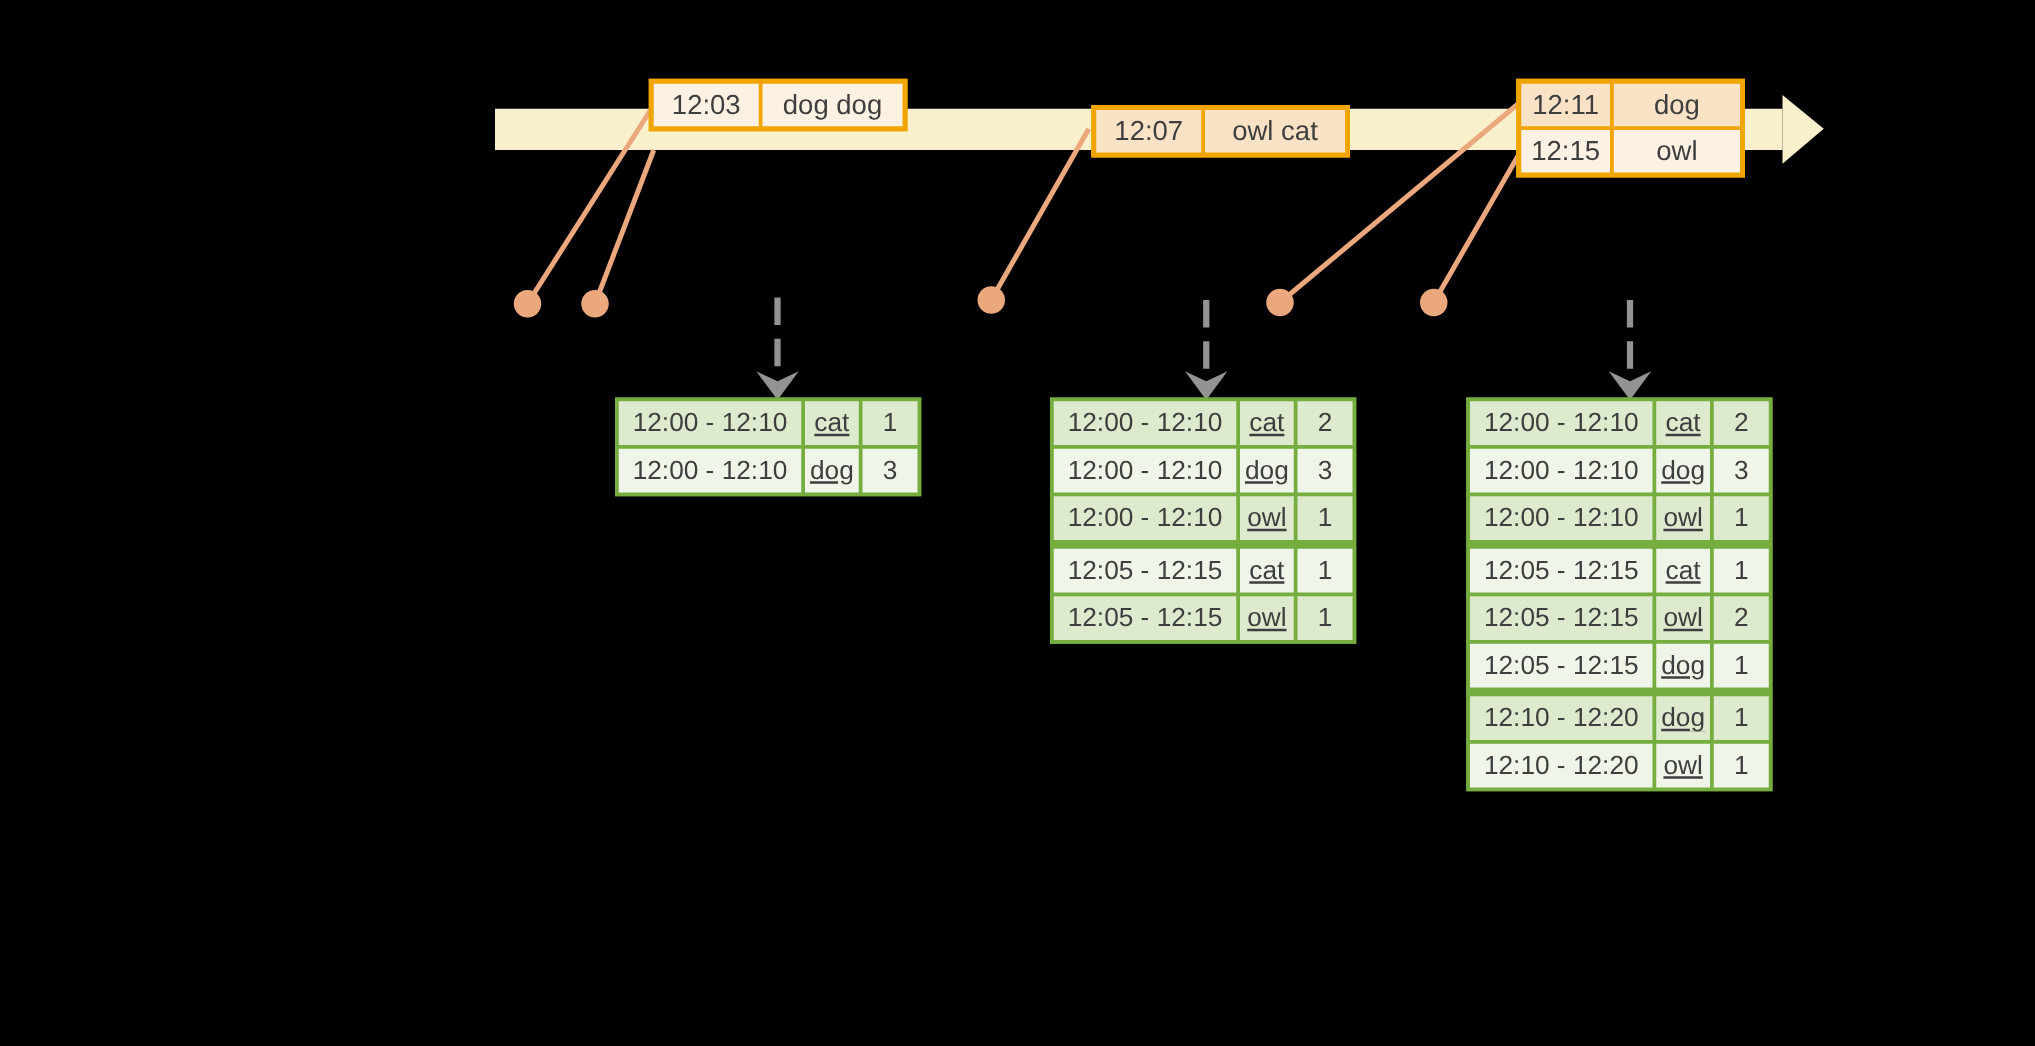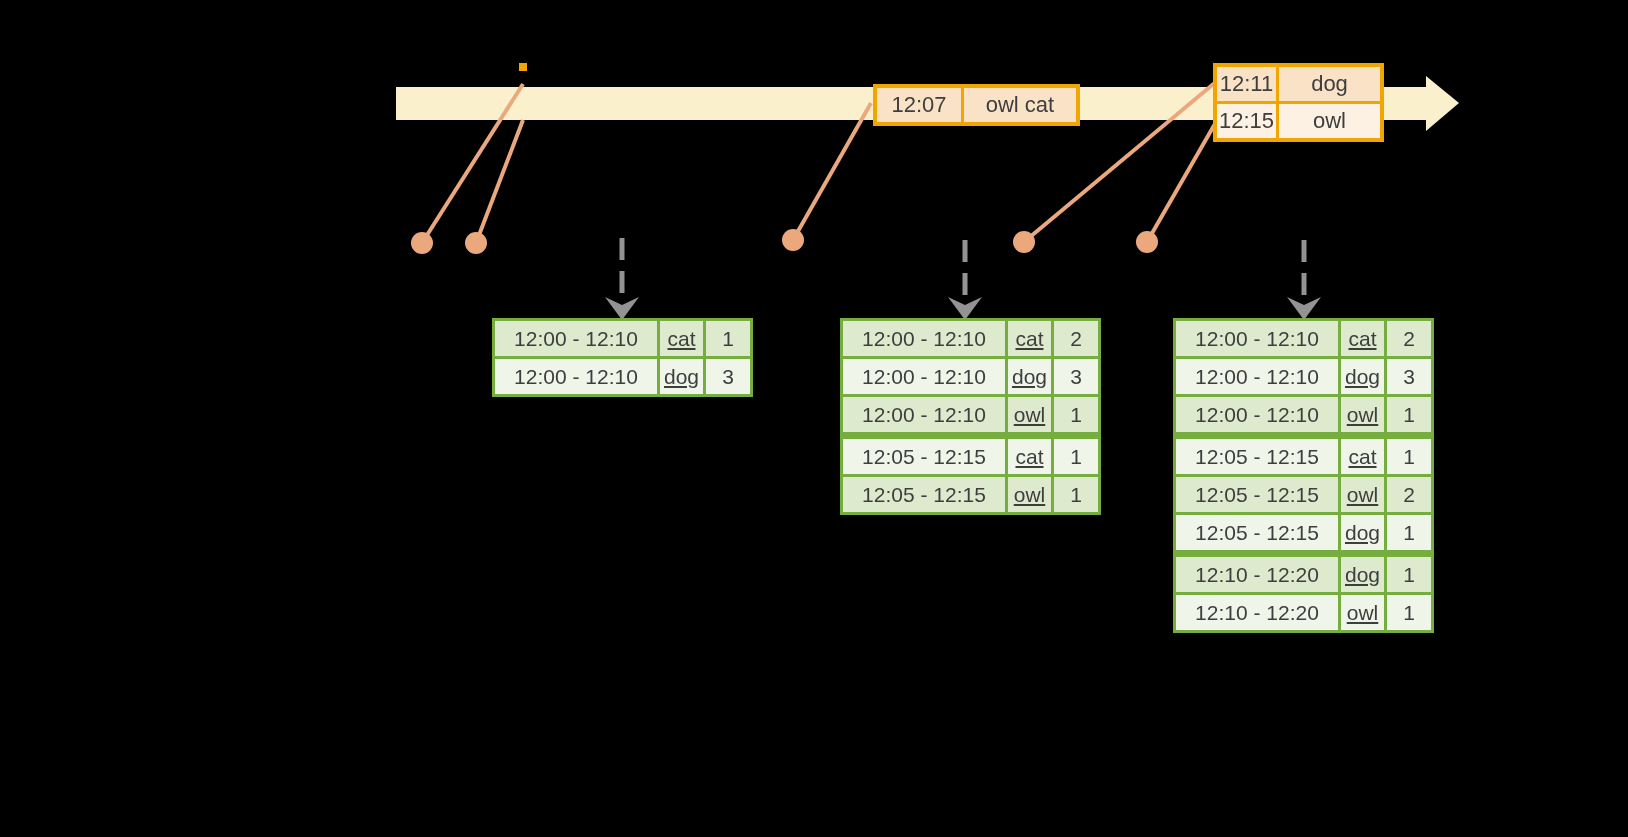--- a/index.html
+++ b/index.html
@@ -33,38 +33,38 @@
     display:flex;flex-direction:column;gap:3px;
   }
   .event-table .trow{display:flex;gap:3px;}
   .event-table .tcell{
     height:34px;display:flex;align-items:center;justify-content:center;
     font-size:22px;background:var(--event_row);
   }
   .event-table .trow.alt .tcell{background:var(--event_row_alt);}
   .event-table .c0{width:84px;}
   .event-table .c1{width:112px;}
-  .event-table.narrow .c0{width:59px;}
+  .event-table.narrow .c0{width:71px;}
   .event-table.narrow .c1{width:101px;}
 
   
   .result-table{
     position:absolute;z-index:2;
     border:3px solid var(--result_border);
     background:var(--result_border);
     display:flex;flex-direction:column;gap:3px;
   }
   .result-table .trow{display:flex;gap:3px;}
   .result-table .trow.group-start{margin-top:4px;}
   .result-table .tcell{
     height:35px;display:flex;align-items:center;justify-content:center;
     font-size:21px;background:var(--result_row);
   }
   .result-table .trow.alt .tcell{background:var(--result_row_alt);}
-  .result-table .c0{width:162px;}
+  .result-table .c0{width:146px;}
   .result-table .c1{width:43px;text-decoration:underline;}
   .result-table .c2{width:44px;}
 
   
   #et1{left:519px;top:63px;}
   #et2{left:873px;top:84px;}
   #et3{left:1213px;top:63px;}
   #rt1{left:492px;top:318px;}
   #rt2{left:840px;top:318px;}
   #rt3{left:1173px;top:318px;}
@@ -99,20 +99,24 @@
     <line x1="1304" y1="240" x2="1304" y2="298"></line>
   </g>
   <g style="fill:var(--trigger_arrow)">
     <polygon points="605,297 622,320 639,297 622,305"></polygon>
     <polygon points="948,297 965,320 982,297 965,305"></polygon>
     <polygon points="1287,297 1304,320 1321,297 1304,305"></polygon>
   </g>
 </svg>
 
 <div id="et1" class="event-table">
+    <div class="trow alt">
+      <div class="tcell c0">12:03</div>
+      <div class="tcell c1">dog dog</div>
+    </div>
   </div>
 <div id="et2" class="event-table">
     <div class="trow">
       <div class="tcell c0">12:07</div>
       <div class="tcell c1">owl cat</div>
     </div>
   </div>
 <div id="et3" class="event-table narrow">
     <div class="trow">
       <div class="tcell c0">12:11</div>

